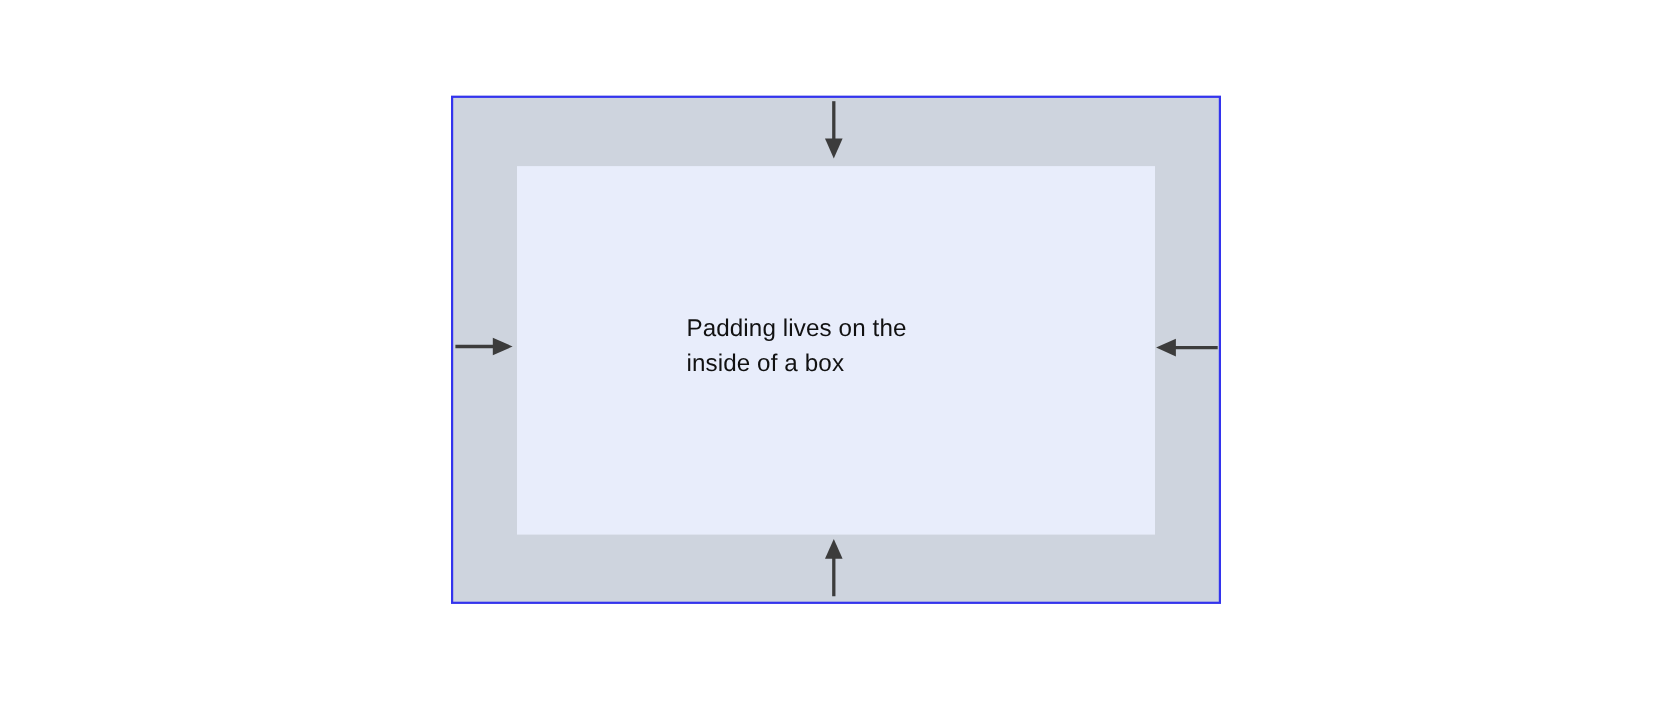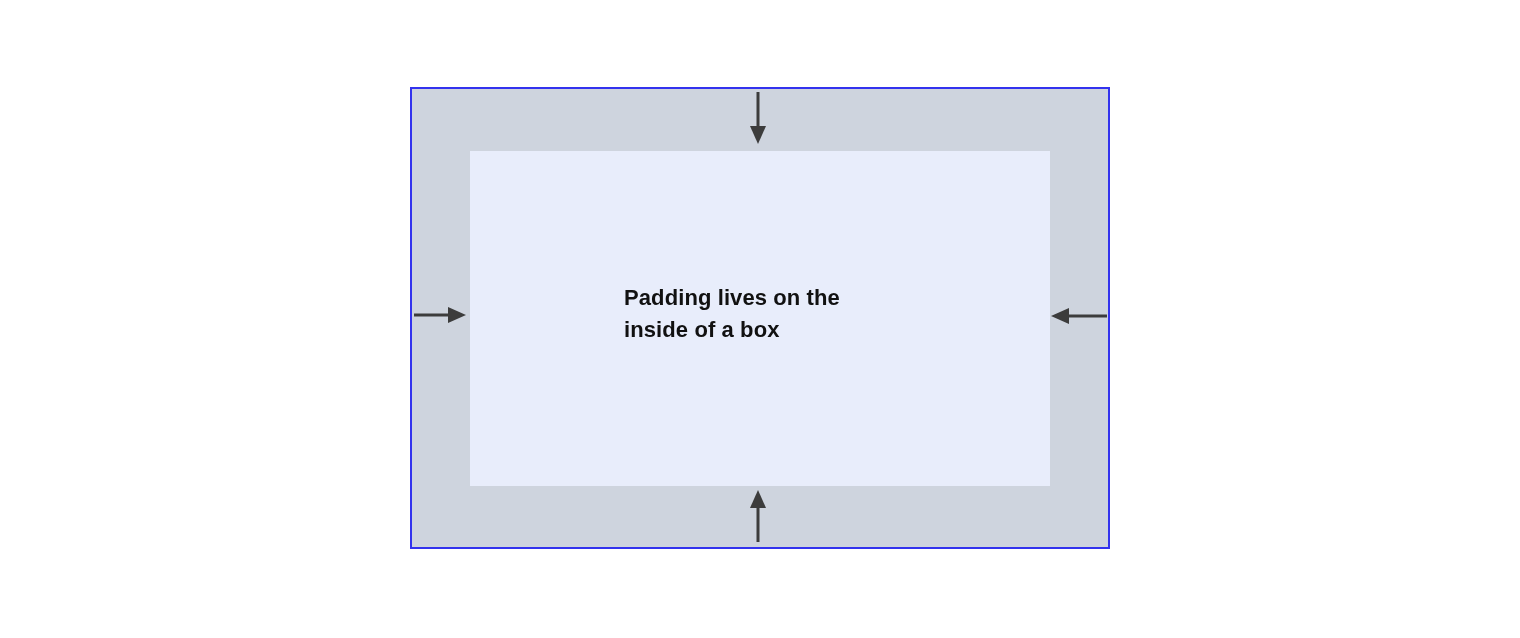--- a/index.html
+++ b/index.html
@@ -44,21 +44,21 @@
     box-sizing: border-box;
   }
 
   
   .content-label {
     position: absolute;
     left: 624px;
     top: 282px;
     width: 300px;
     font-size: 22px;
-    font-weight: bold;
+    font-weight: normal;
     line-height: 32px;
     color: #111111;
     letter-spacing: 0.1px;
     white-space: pre-line;
   }
 
   
   .arrow {
     position: absolute;
   }

